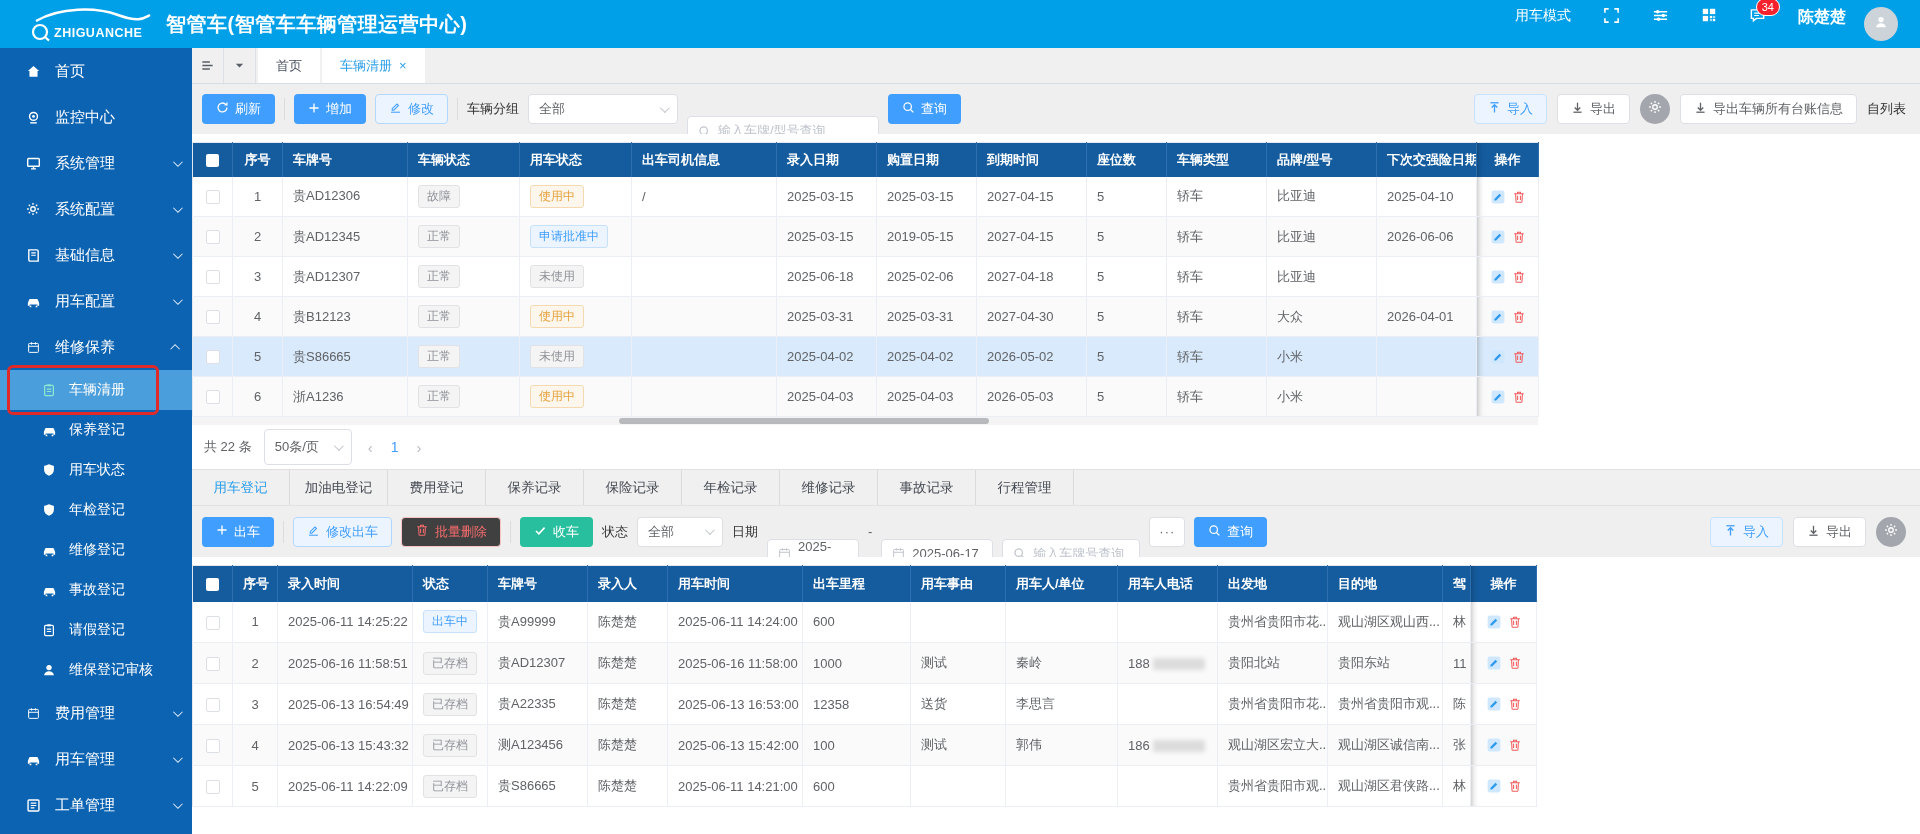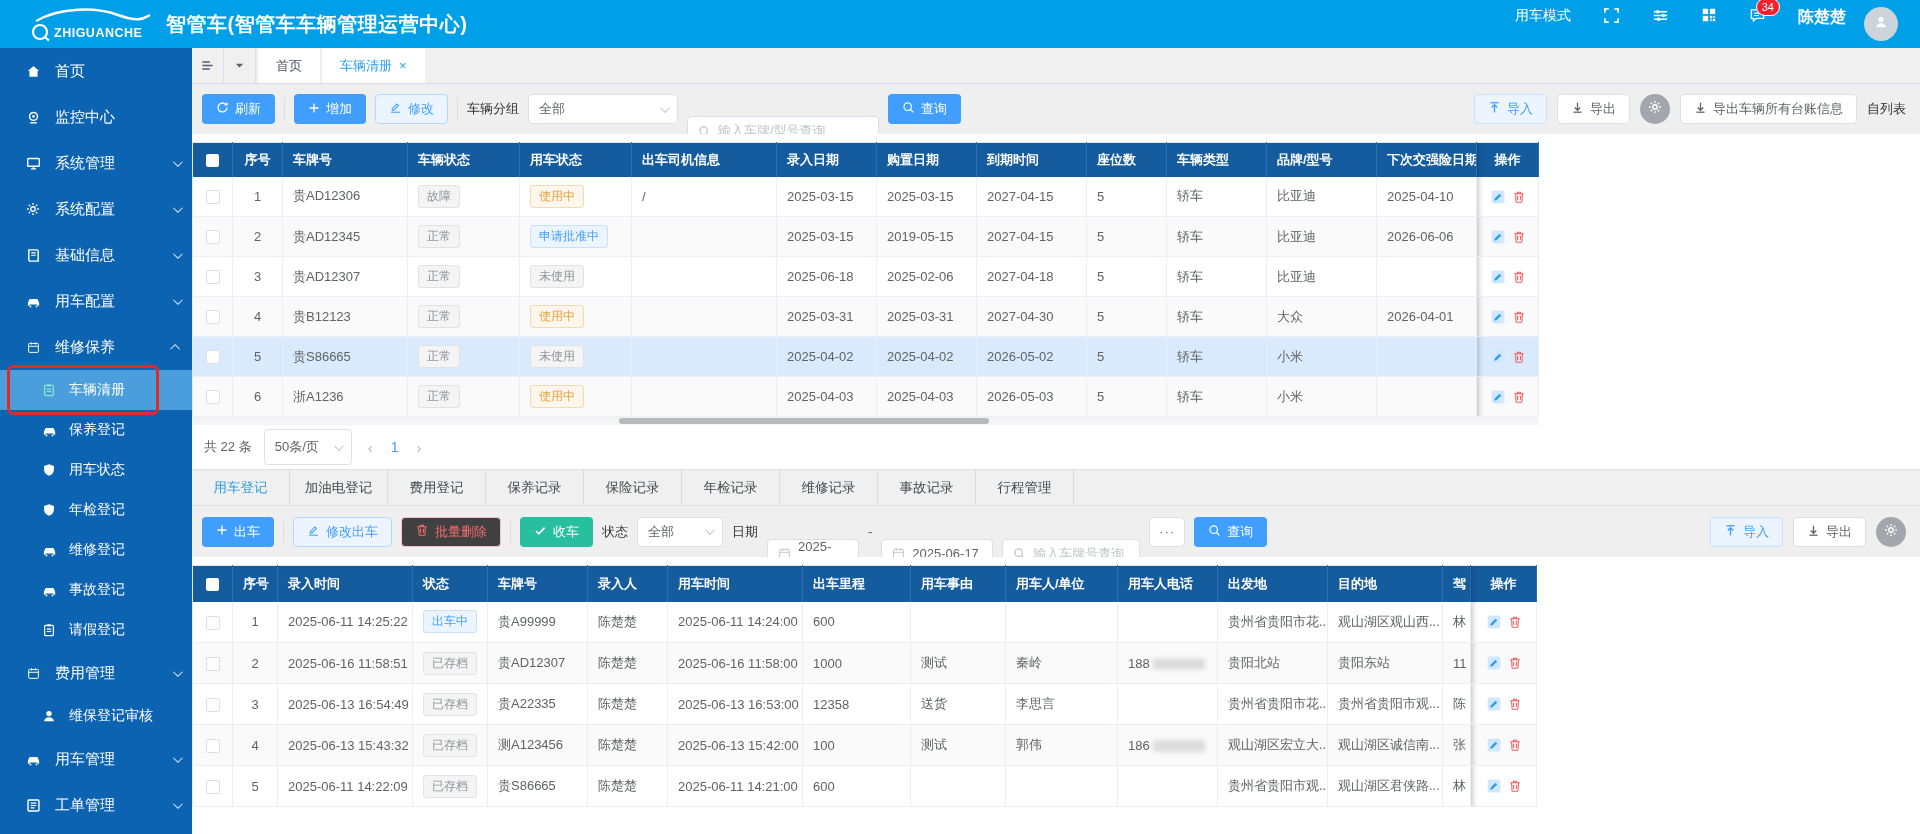--- a/index.html
+++ b/index.html
@@ -296,38 +296,38 @@
         <div class="sb-item sb-sub">
           <span class="sb-ic">
             <svg viewBox="0 0 16 16" width="14" height="14">
               <rect x="3" y="2.6" width="10" height="11.8" rx="1.2" fill="none" stroke="currentColor" stroke-width="1.4"></rect>
               <path d="M6 1.5h4v2.3H6z" fill="currentColor"></path>
               <path d="M5.5 7h5M5.5 9.6h5" stroke="currentColor" stroke-width="1.2"></path>
             </svg>
           </span>
           <span class="sb-lb">请假登记</span>
         </div>
+        <div class="sb-item sb-sub">
+          <span class="sb-ic">
+            <svg viewBox="0 0 18 18" width="16" height="16">
+              <circle cx="9" cy="6.3" r="3" fill="currentColor"></circle>
+              <path d="M3.4 15c.6-3 2.8-4.6 5.6-4.6s5 1.6 5.6 4.6z" fill="currentColor"></path>
+            </svg>
+          </span>
+          <span class="sb-lb">维保登记审核</span>
+        </div>
         <div class="sb-item">
           <span class="sb-ic">
             <svg viewBox="0 0 16 16" width="13" height="13">
               <rect x="2" y="3" width="12" height="11" rx="1" fill="none" stroke="currentColor" stroke-width="1.2"></rect>
               <path d="M2 6.5h12M5.5 1.6v2.8M10.5 1.6v2.8" stroke="currentColor" stroke-width="1.2"></path>
             </svg>
           </span>
           <span class="sb-lb">费用管理</span>
           <span class="chev down"></span>
-        </div>
-        <div class="sb-item sb-sub">
-          <span class="sb-ic">
-            <svg viewBox="0 0 18 18" width="16" height="16">
-              <circle cx="9" cy="6.3" r="3" fill="currentColor"></circle>
-              <path d="M3.4 15c.6-3 2.8-4.6 5.6-4.6s5 1.6 5.6 4.6z" fill="currentColor"></path>
-            </svg>
-          </span>
-          <span class="sb-lb">维保登记审核</span>
         </div>
         <div class="sb-item">
           <span class="sb-ic">
             <svg viewBox="0 0 16 16" width="15" height="15">
               <path d="M2 9.6l1.3-3.5a1.3 1.3 0 0 1 1.2-.9h7a1.3 1.3 0 0 1 1.2.9L14 9.6v2.9h-1.9v-1.2H3.9v1.2H2z" fill="currentColor"></path>
               <circle cx="4.8" cy="13.2" r="1" fill="currentColor"></circle>
               <circle cx="11.2" cy="13.2" r="1" fill="currentColor"></circle>
             </svg>
           </span>
           <span class="sb-lb">用车管理</span>

